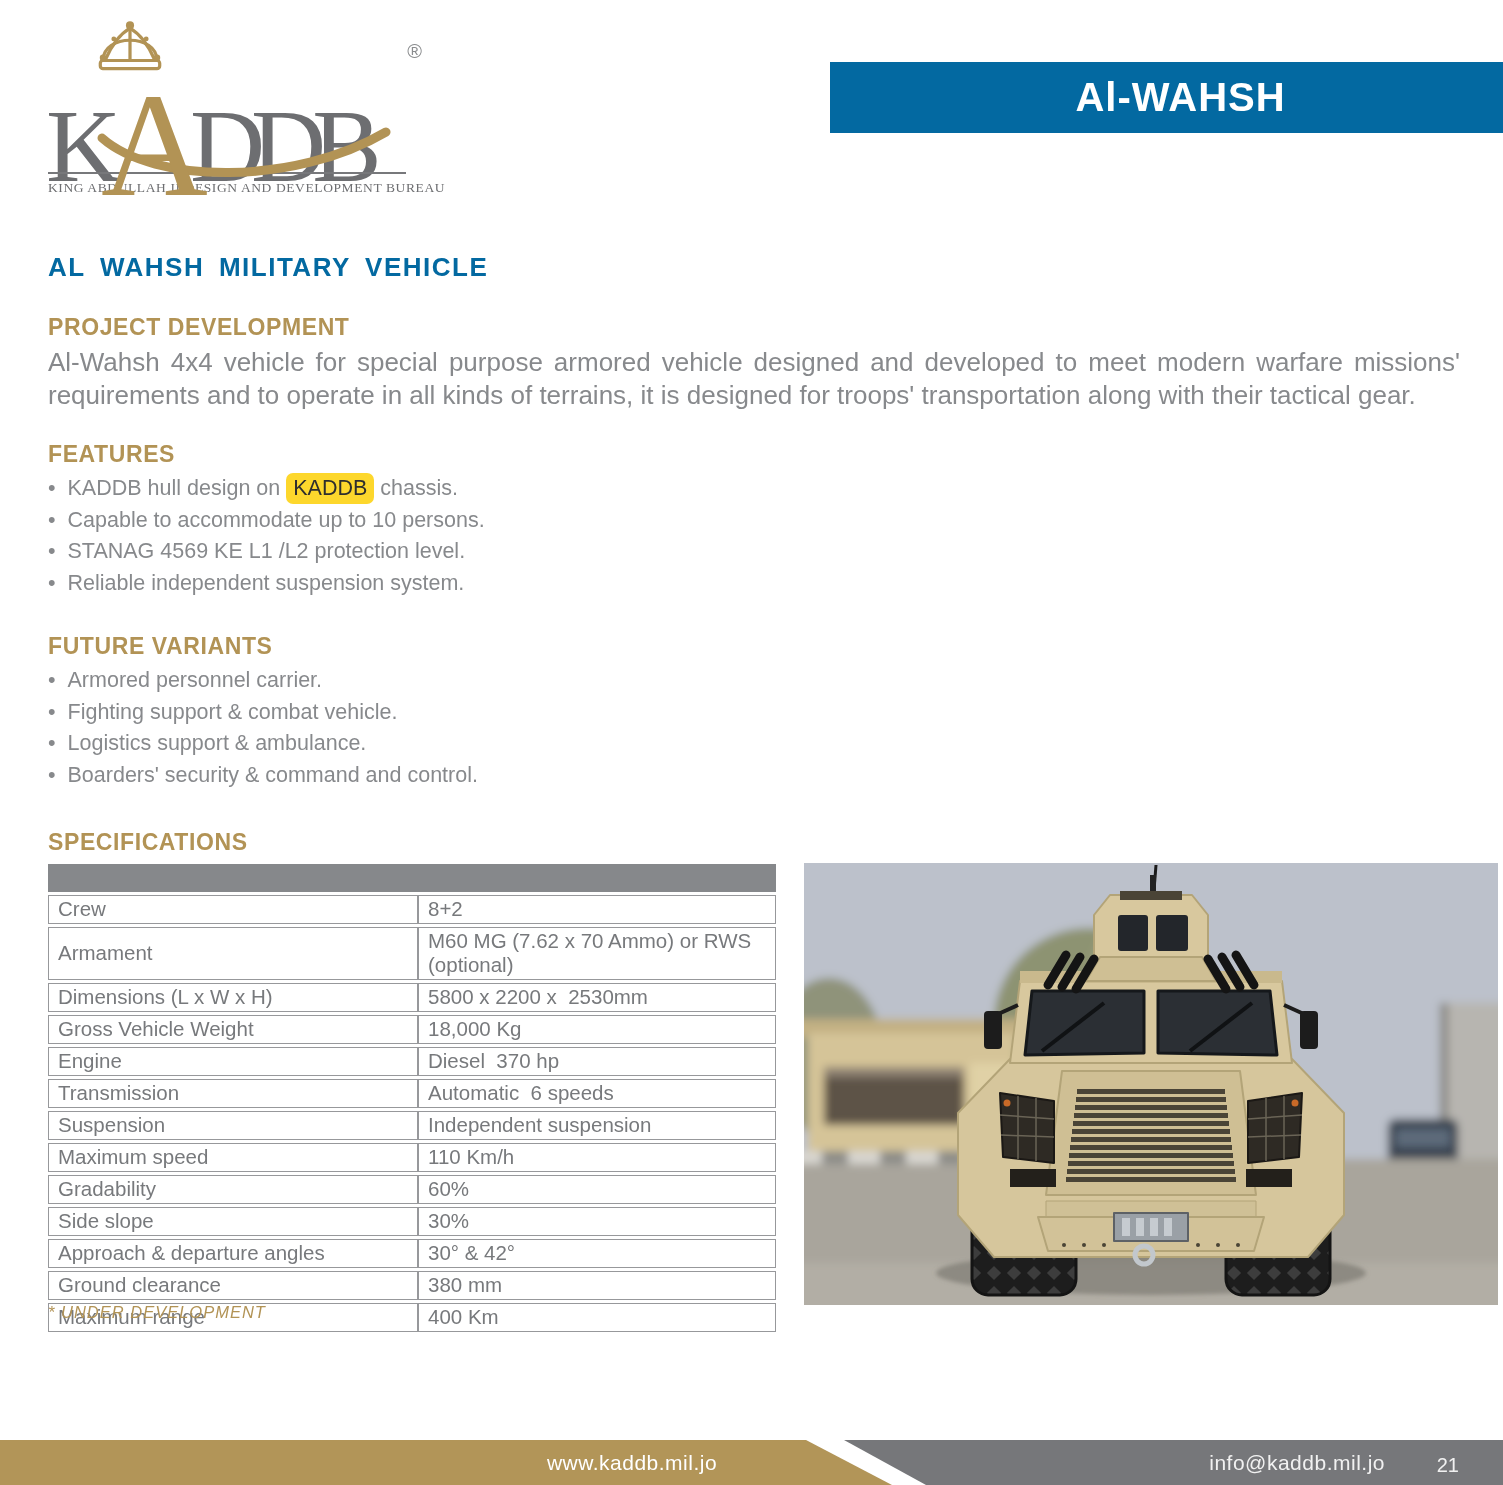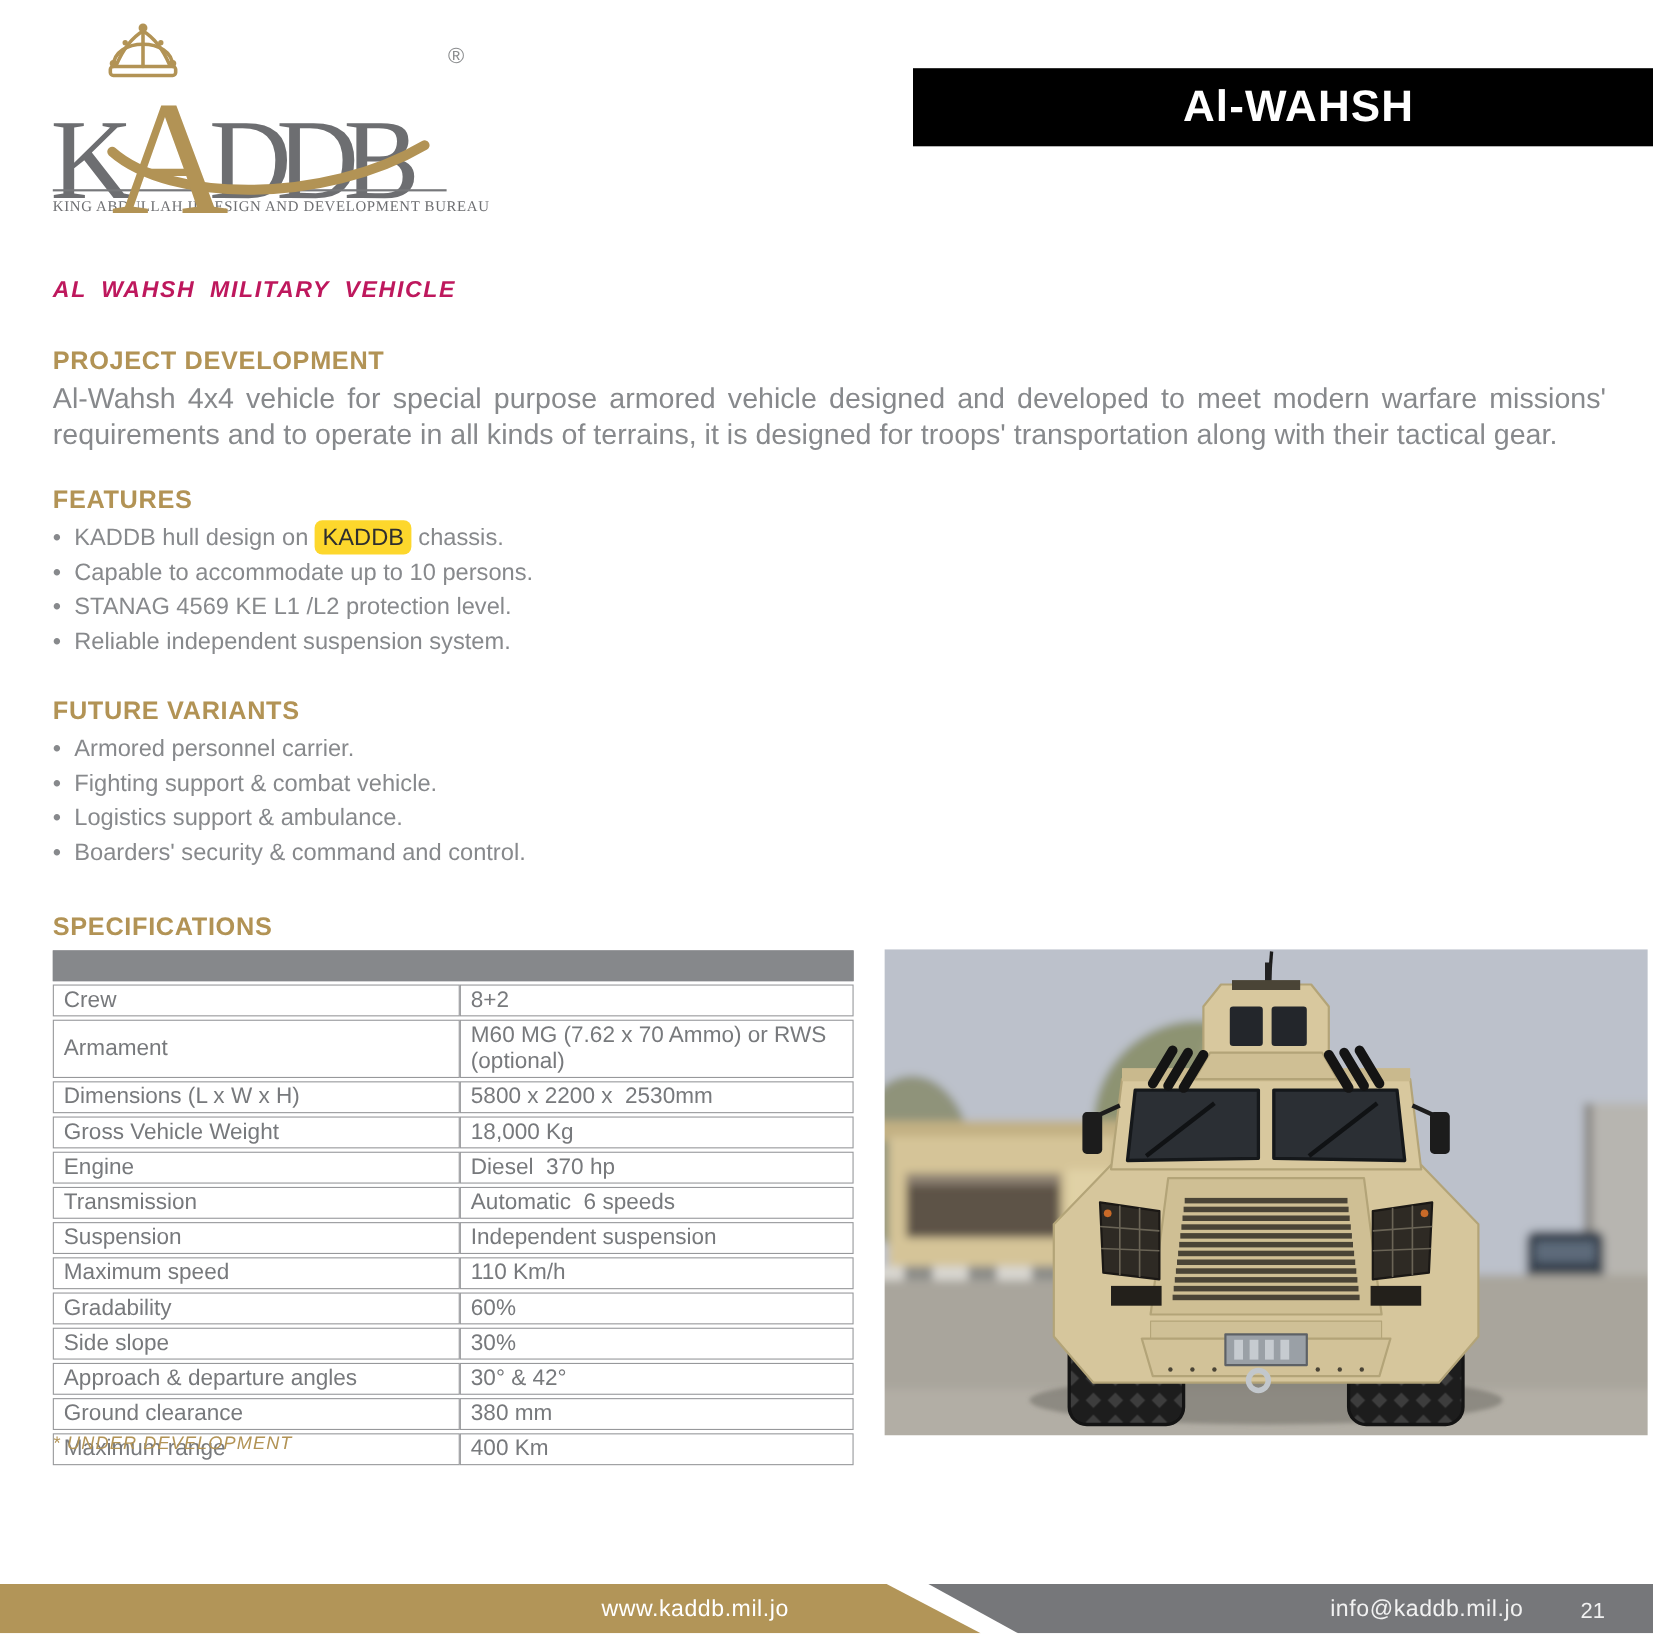--- a/index.html
+++ b/index.html
@@ -16,27 +16,27 @@
   .logo-letters .la  { font-size:148px; color:#b29355; position:relative; top:36px; margin:0 -18px 0 -14px; z-index:2; }
   .logo-letters .lddb{ font-size:104px; color:#6d6e71; letter-spacing:-14px; position:relative; top:22px; }
   .logo-reg { position:absolute; right:-4px; top:16px; font-size:20px; color:#8a8c8e; font-family:"Liberation Sans", sans-serif; }
   .crown { position:absolute; left:42px; top:-4px; width:84px; height:54px; z-index:3; }
   .swoosh { position:absolute; left:48px; top:96px; width:300px; height:66px; z-index:1; }
   .logo-divider { position:absolute; left:2px; top:148px; width:358px; height:0; border-top:2px solid #77787b; }
   .logo-tagline { position:absolute; left:2px; top:156px; width:380px;
     font-family:"Liberation Serif", serif; font-size:13.5px; letter-spacing:0.6px; color:#6d6e71; white-space:nowrap; }
 
   
-  .banner { position:absolute; left:830px; top:62px; width:673px; height:71px; background:#000000;padding-left:28px; }
+  .banner { position:absolute; left:830px; top:62px; width:673px; height:71px; background:#0369a1;padding-left:28px; }
   .banner-title { display:block; width:100%; height:71px; line-height:71px; text-align:center;
     color:#ffffff; font-size:40px; font-weight:bold; letter-spacing:1px; }
 
   
-  .page-title { position:absolute; left:48px; top:252px; color:#be185d; font-size:21px; font-weight:bold;
-    font-style:italic; letter-spacing:1.5px; word-spacing:6px; }
+  .page-title { position:absolute; left:48px; top:252px; color:#0369a1; font-size:26px; font-weight:bold;
+    letter-spacing:1.5px; word-spacing:6px; }
   .sec-heading { color:#b29355; font-size:23px; font-weight:bold; letter-spacing:0.6px; }
   .pd-heading { position:absolute; left:48px; top:314px; }
   .pd-body { position:absolute; left:48px; top:346px; width:1412px; color:#87898c; font-size:26px;
     line-height:32.5px; text-align:justify; }
 
   .feat-heading { position:absolute; left:48px; top:441px; }
   .feat-list { position:absolute; left:48px; top:473px; list-style:none; }
   .fv-heading { position:absolute; left:48px; top:633px; }
   .fv-list { position:absolute; left:48px; top:665px; list-style:none; }
   .blist li { color:#87898c; font-size:21.5px; line-height:31.5px; white-space:nowrap; }

